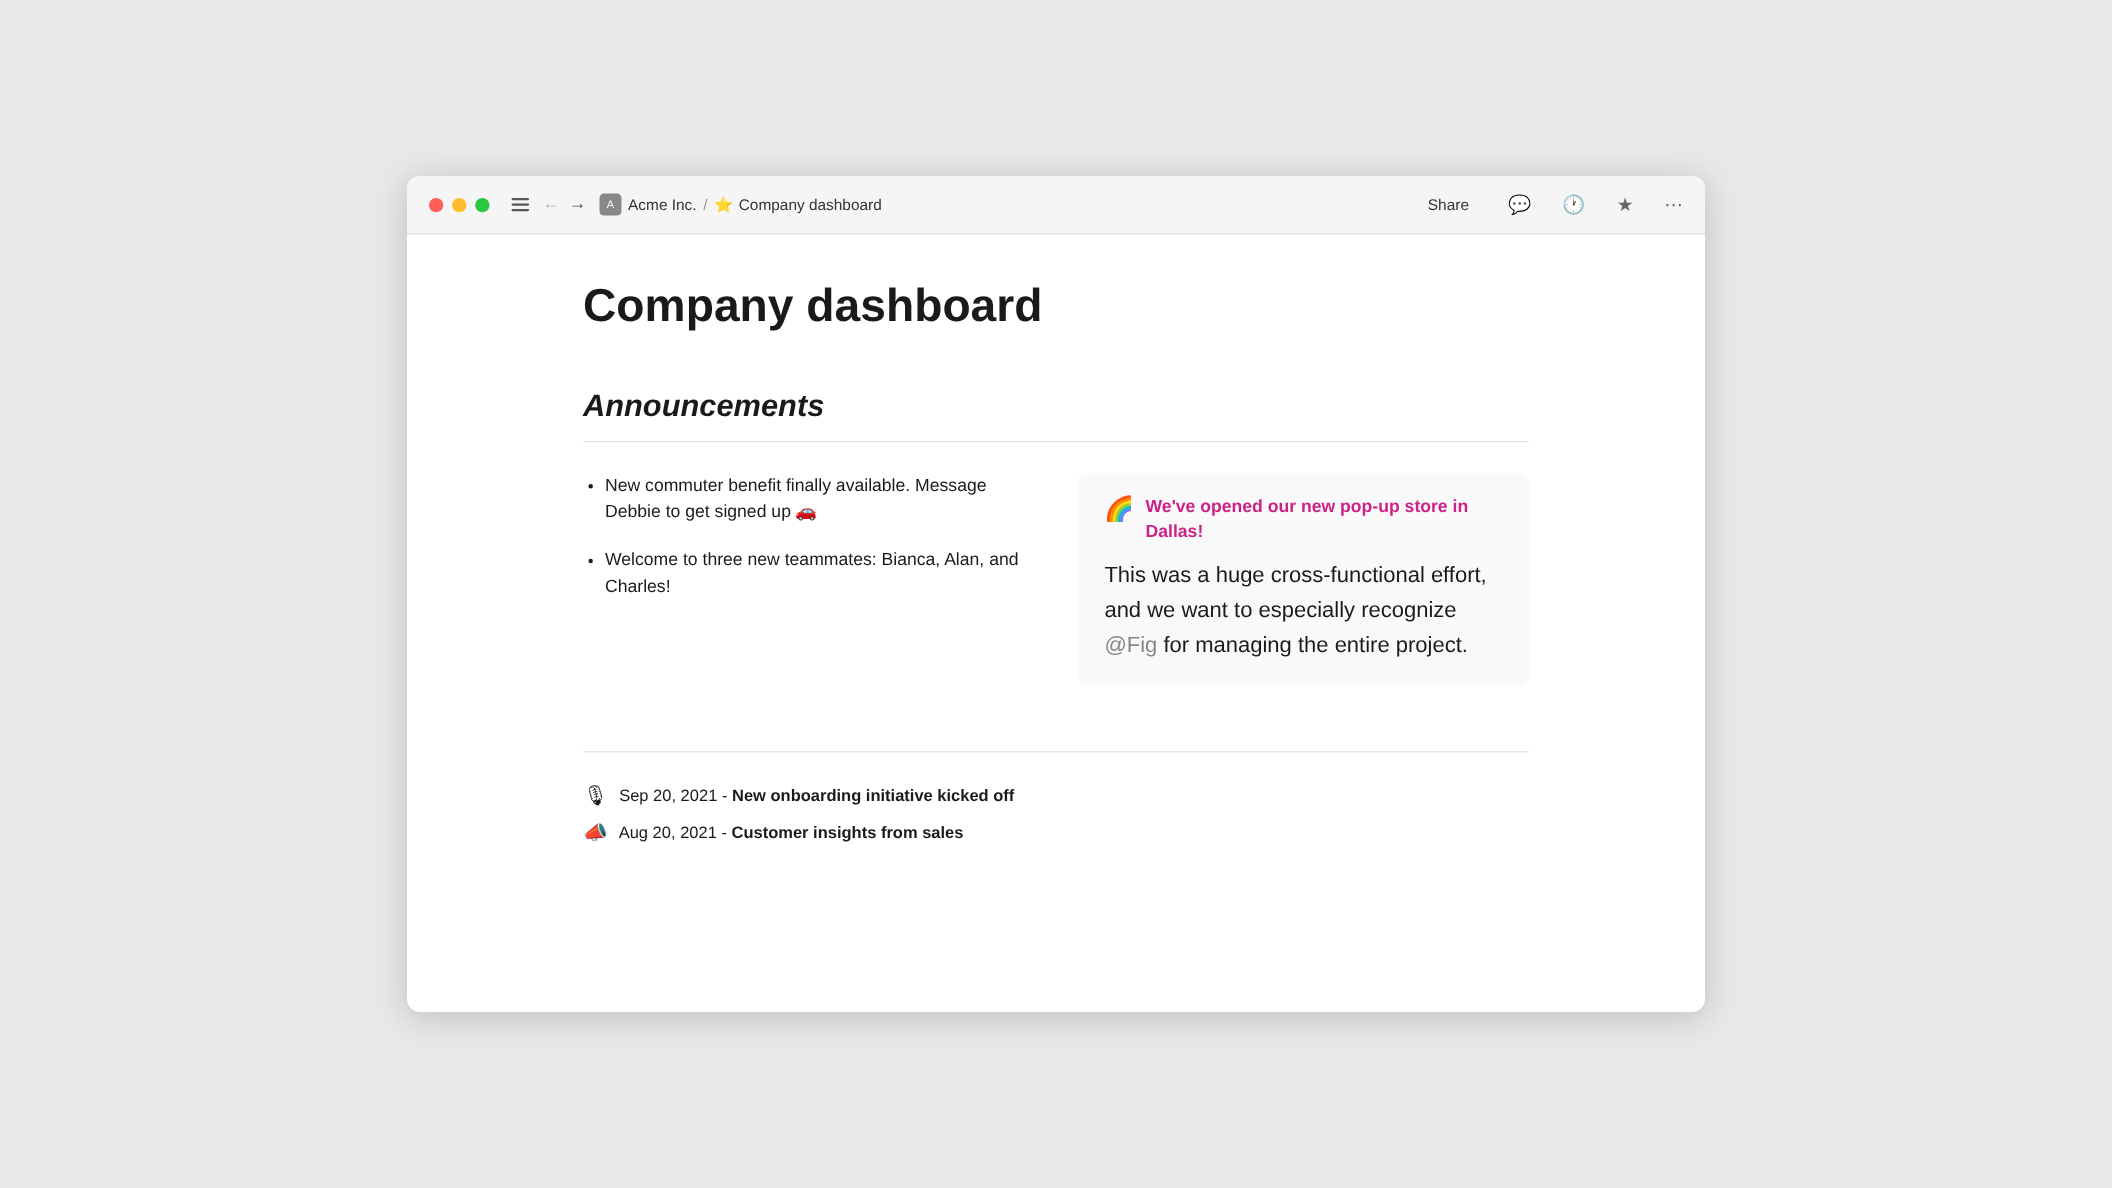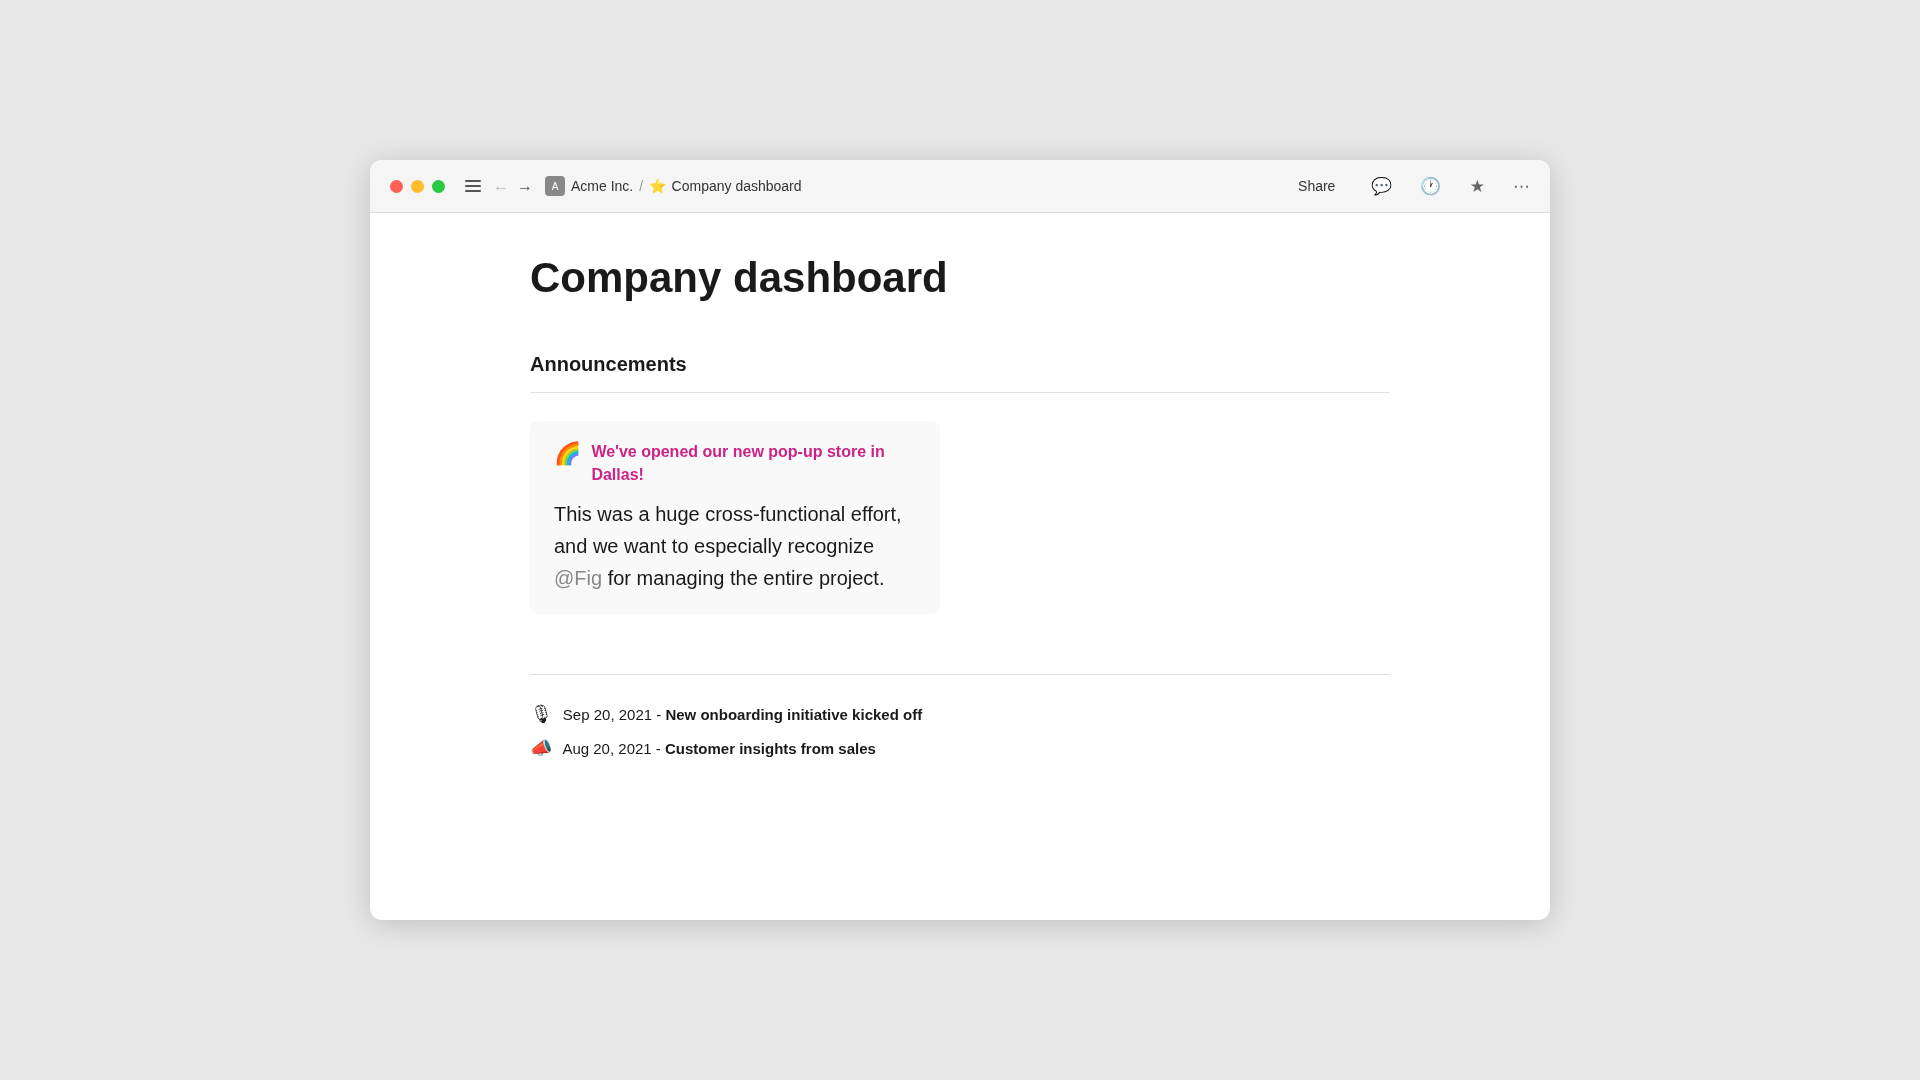--- a/index.html
+++ b/index.html
@@ -154,24 +154,25 @@
 
     .page-title {
       font-size: 42px;
       font-weight: 700;
       color: #1a1a1a;
       margin-bottom: 50px;
       line-height: 1.2;
     }
 
     .section-heading {
-      font-size: 20px;
+      font-size: 28px;
       font-weight: 700;
       color: #1a1a1a;
       margin-bottom: 16px;
+      font-style: italic;
     }
 
     .divider {
       border: none;
       border-top: 1px solid #e0e0e0;
       margin-bottom: 28px;
     }
 
     .announcements-grid {
       display: grid;
@@ -318,20 +319,28 @@
   <div class="page-content">
 
     <h1 class="page-title">Company dashboard</h1>
 
     <div class="section">
       <h2 class="section-heading">Announcements</h2>
       <hr class="divider">
 
       <div class="announcements-grid">
 
+        <ul class="bullet-list">
+          <li>
+            <span>New commuter benefit finally available. Message Debbie to get signed up 🚗</span>
+          </li>
+          <li>
+            <span>Welcome to three new teammates: Bianca, Alan, and Charles!</span>
+          </li>
+        </ul>
 
         <div class="announcement-card">
           <div class="card-header">
             <span class="card-emoji">🌈</span>
             <span class="card-title">We've opened our new pop-up store in Dallas!</span>
           </div>
           <div class="card-body">
             <span>This was a huge cross-functional effort, and we want to especially recognize </span><span class="card-mention">@Fig</span><span> for managing the entire project.</span>
           </div>
         </div>

